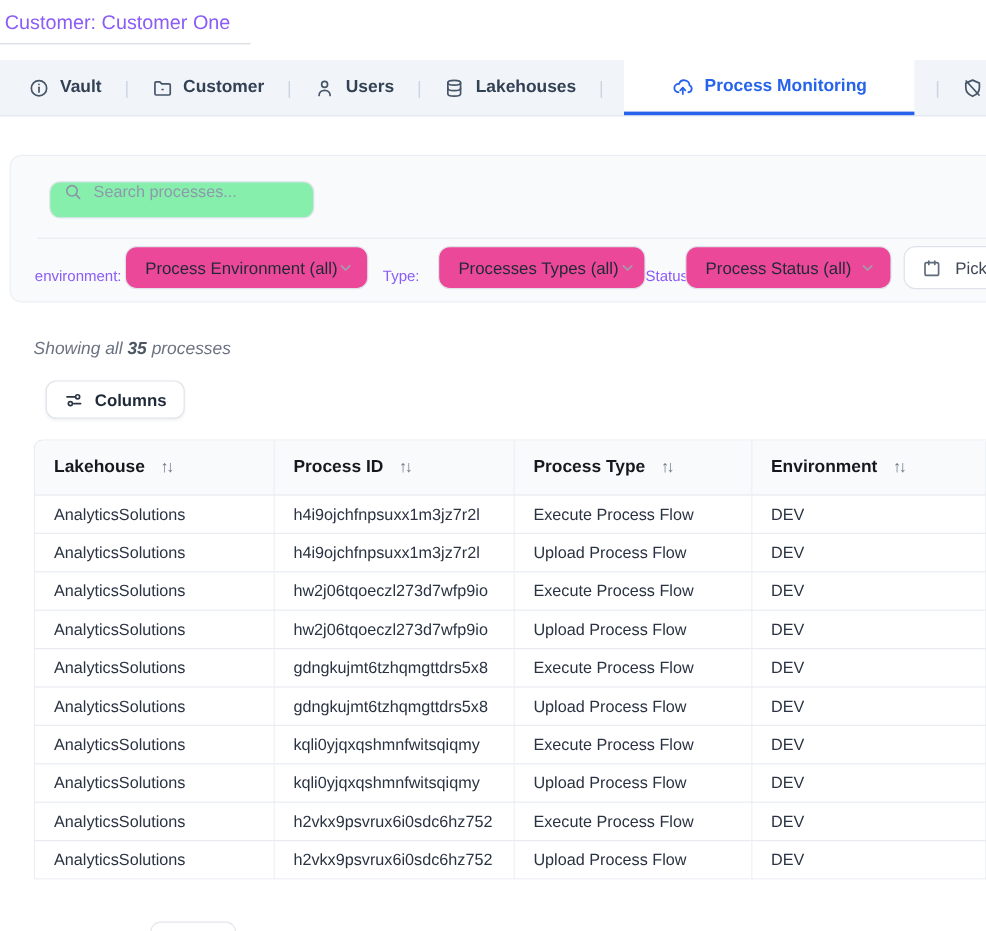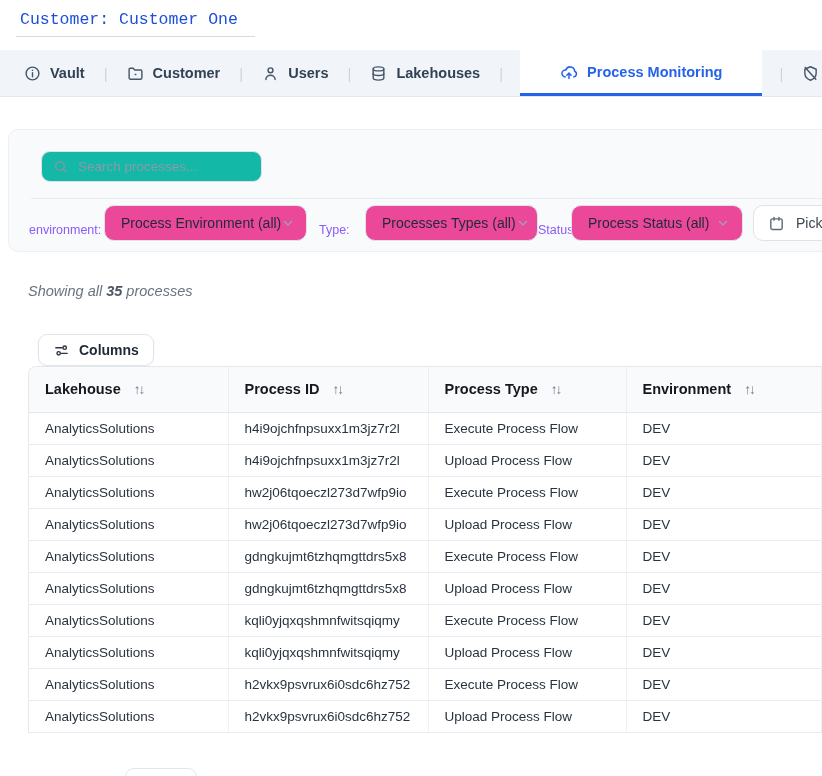--- a/index.html
+++ b/index.html
@@ -1,39 +1,39 @@
 <!DOCTYPE html>
 <html><head>
 <meta charset="utf-8">
 <style>
   * { margin:0; padding:0; box-sizing:border-box; }
   html,body { width:822px; height:776px; overflow:hidden; background:#fff;
     font-family:"Liberation Sans", sans-serif; position:relative; }
 
   
-  .page-title { position:absolute; top:10px; left:16px; padding:0 17px 7px 4px;
-    font-size:16.5px; font-weight:400; color:#1d4ed8; border-bottom:1px solid #d6dbe2;font-family:Liberation Mono, monospace; }
+  .page-title { position:absolute; top:10px; left:0; padding:0 17px 7px 4px;
+    font-size:16.5px; font-weight:400; color:#8b5cf6; border-bottom:1px solid #d6dbe2; }
 
   
   .tabbar { position:absolute; top:50px; left:0; width:100%; height:47px;
     background:#f1f5f9; border-bottom:1px solid #e3e8ee; display:flex;
     align-items:stretch; padding-left:22px; }
   .tab { display:flex; align-items:center; gap:9px; font-weight:700;
     font-size:14.5px; color:#334155; padding:16px 2px; cursor:pointer; white-space:nowrap; }
   .tab svg { stroke:#475569; }
   .tab.active { background:#fff; color:#2563eb; border-bottom:3px solid #2563eb; padding:0 40px; }
   .tab.active svg { stroke:#2563eb; }
   .tab-sep { align-self:center; color:#cbd5e1; margin:0 17px; font-size:15px; }
 
   
   .filter-card { position:absolute; top:129px; left:8px; width:834px; height:123px;
     background:#f9fafc; border:1px solid #eceff3; border-radius:10px; }
   .search-box { position:absolute; left:32px; top:21px; width:221px; height:31px;
-    background:#14b8a6; border:1px solid #dee3ea; border-radius:9px; display:flex;
-    align-items:center; gap:9px; padding:0 11px; }
+    background:#86efac; border:1px solid #dee3ea; border-radius:9px; display:flex;
+    align-items:flex-start; gap:9px; padding:0 11px; }
   .search-box input { border:none; outline:none; flex:1; font-size:13.5px;
     color:#33404f; background:transparent; font-family:inherit; }
   .search-box input::placeholder { color:#8e99ab; }
   .card-divider { position:absolute; top:68px; left:22px; right:0; height:1px; background:#e8ecf1; }
   .f-label { position:absolute; top:93px; font-size:12.5px; color:#8b5cf6; }
   .f-select { position:absolute; top:75px; height:36px; background:#ec4899;
     border:1px solid #dee3ea; border-radius:10px; display:flex; align-items:center;
     justify-content:space-between; padding:0 12px 0 16px; font-size:14px;
     color:#1f2937; cursor:pointer; white-space:nowrap; }
   .f-date { position:absolute; top:75px; height:36px; background:#fff;
@@ -41,21 +41,21 @@
     gap:11px; padding-left:14px; font-size:14px; color:#3c4654; cursor:pointer;
     white-space:nowrap; overflow:hidden; }
 
   
   .summary { position:absolute; top:283px; left:28px; font-style:italic;
     color:#6b7280; font-size:14.5px; }
   .summary b { color:#4b5563; }
   .columns-btn { position:absolute; top:317px; left:38px; height:32px; padding:0 14px;
     display:flex; gap:9px; align-items:center; background:#fff; border:1px solid #e0e4ea;
     border-radius:9px; font-weight:700; font-size:14px; color:#1f2937; cursor:pointer;
-    box-shadow:0 1px 2px rgba(20,30,50,.05); font-family:inherit;margin-top:17px; }
+    box-shadow:0 1px 2px rgba(20,30,50,.05); font-family:inherit; }
 
   
   .table-wrap { position:absolute; top:366px; left:28px; width:794px;
     border-left:1px solid #e5e8ed; border-top:1px solid #e5e8ed;
     border-top-left-radius:8px; overflow:hidden; }
   table { border-collapse:collapse; width:100%; table-layout:fixed; }
   th { background:#f8fafc; height:45px; text-align:left; padding:0 16px;
     font-size:14.5px; color:#15181e; font-weight:700; border-bottom:1px solid #e5e8ed;
     border-right:1px solid #eceff3; cursor:pointer; }
   th .sort { color:#6e7988; font-weight:400; margin-left:13px; font-size:13.5px;

